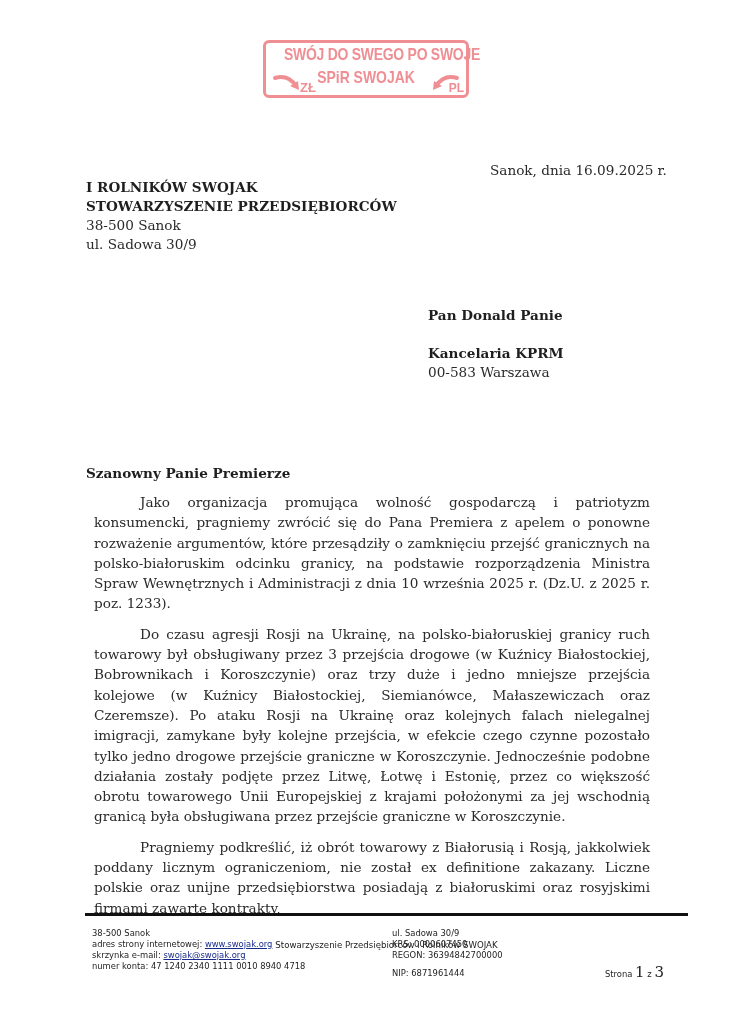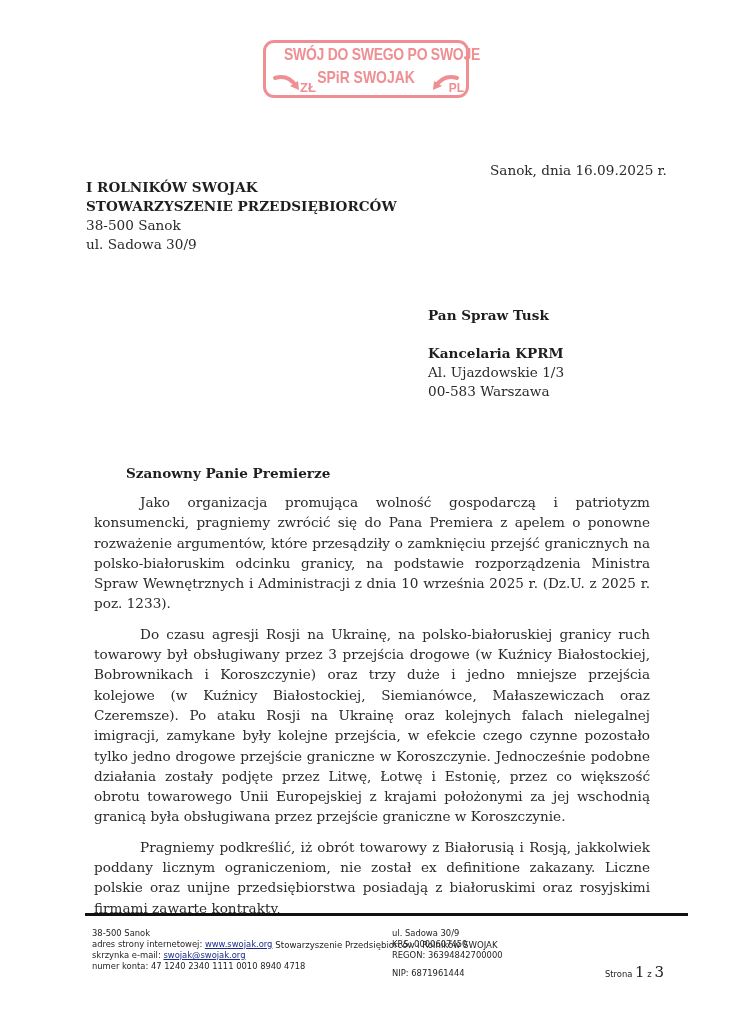--- a/index.html
+++ b/index.html
@@ -1,37 +1,37 @@
 <!DOCTYPE html>
 <html><head>
 <meta charset="utf-8">
 <style>
   html, body { margin: 0; padding: 0; background: #ffffff; }
   body { width: 735px; height: 1024px; position: relative; overflow: hidden; font-family: "DejaVu Serif", serif; color: #222; }
   .abs { position: absolute; }
 
   
-  .logo { left: 263px; top: 40px; width: 206px; height: 58px; border: 3px solid #ef8e93; border-radius: 11px; box-sizing: border-box; }
+  .logo { left: 263px; top: 40px; width: 206px; height: 58px; border: 3px solid #ef8e93; border-radius: 6px; box-sizing: border-box; }
   .logo-line1 { position: absolute; left: 0; right: 0; top: 2px; text-align: center; color: #ef8e93; font-family: "Liberation Sans", sans-serif; font-weight: bold; font-size: 17px; letter-spacing: -0.3px; transform: scaleX(0.82); transform-origin: center; white-space: nowrap; }
   .logo-line2 { position: absolute; left: 0; right: 0; top: 25px; text-align: center; color: #ef8e93; font-family: "Liberation Sans", sans-serif; font-weight: bold; font-size: 17px; transform: scaleX(0.82); transform-origin: center; white-space: nowrap; }
   .logo-zl { position: absolute; left: 2px; bottom: 0px; color: #ef8e93; font-family: "Liberation Sans", sans-serif; font-weight: bold; font-size: 13px; margin-left: 32px; }
   .logo-pl { position: absolute; right: 2px; bottom: 0px; color: #ef8e93; font-family: "Liberation Sans", sans-serif; font-weight: bold; font-size: 12px; }
   .logo-arrow-l { position: absolute; left: 6px; top: 27px; width: 30px; height: 24px; }
   .logo-arrow-r { position: absolute; right: 6px; top: 27px; width: 30px; height: 24px; }
 
   
   .txt { font-size: 13.6px; line-height: 19px; color: #2a2a2a; }
   .bold { font-weight: bold; color: #1e1e1e; }
 
   .date { left: 490px; top: 161px; }
   .sender { left: 86px; top: 178px; }
   .recipient { left: 428px; top: 306px; }
   .recipient .gap { height: 19px; }
 
-  .salutation { left: 86px; top: 464px; margin-left: 40px; }
+  .salutation { left: 86px; top: 464px; }
 
   .body { left: 86px; top: 492px; width: 564px; }
   .body p { margin: 0 0 10px 8px; text-align: justify; text-indent: 46px; font-size: 13.6px; line-height: 20.3px; color: #2a2a2a; hyphens: none; }
 
   
   .footer-line { left: 85px; top: 913px; width: 603px; height: 3px; background: #111; }
   .footer { font-family: "DejaVu Sans", sans-serif; font-size: 8.4px; line-height: 11px; color: #222; }
   .footer-title { left: 85px; top: 917px; width: 603px; text-align: center; font-size: 8.6px; margin-top: 23px; }
   .footer-left { left: 92px; top: 928px; }
   .footer-mid { left: 392px; top: 928px; }
@@ -61,24 +61,23 @@
 <div class="abs txt date">Sanok, dnia 16.09.2025 r.</div>
 
 <div class="abs txt sender">
   <div class="bold">I ROLNIKÓW SWOJAK</div>
   <div class="bold">STOWARZYSZENIE PRZEDSIĘBIORCÓW</div>
   <div>38-500 Sanok</div>
   <div>ul. Sadowa 30/9</div>
 </div>
 
 <div class="abs txt recipient">
-  <div class="bold">Pan Spraw Tusk</div>
+  <div class="bold">Pan Donald Panie</div>
   <div class="gap"></div>
   <div class="bold">Kancelaria KPRM</div>
-  <div>Al. Ujazdowskie 1/3</div>
   <div>00-583 Warszawa</div>
 </div>
 
 <div class="abs txt bold salutation">Szanowny Panie Premierze</div>
 
 <div class="abs body">
   <p>Jako organizacja promująca wolność gospodarczą i patriotyzm konsumencki, pragniemy zwrócić się do Pana Premiera z apelem o ponowne rozważenie argumentów, które przesądziły o zamknięciu przejść granicznych na polsko-białoruskim odcinku granicy, na podstawie rozporządzenia Ministra Spraw Wewnętrznych i Administracji z dnia 10 września 2025 r. (Dz.U. z 2025 r. poz. 1233).</p>
   <p>Do czasu agresji Rosji na Ukrainę, na polsko-białoruskiej granicy ruch towarowy był obsługiwany przez 3 przejścia drogowe (w Kuźnicy Białostockiej, Bobrownikach i Koroszczynie) oraz trzy duże i jedno mniejsze przejścia kolejowe (w Kuźnicy Białostockiej, Siemianówce, Małaszewiczach oraz Czeremsze). Po ataku Rosji na Ukrainę oraz kolejnych falach nielegalnej imigracji, zamykane były kolejne przejścia, w efekcie czego czynne pozostało tylko jedno drogowe przejście graniczne w Koroszczynie. Jednocześnie podobne działania zostały podjęte przez Litwę, Łotwę i Estonię, przez co większość obrotu towarowego Unii Europejskiej z krajami położonymi za jej wschodnią granicą była obsługiwana przez przejście graniczne w Koroszczynie.</p>
   <p>Pragniemy podkreślić, iż obrót towarowy z Białorusią i Rosją, jakkolwiek poddany licznym ograniczeniom, nie został ex definitione zakazany. Liczne polskie oraz unijne przedsiębiorstwa posiadają z białoruskimi oraz rosyjskimi firmami zawarte kontrakty,</p>
 </div>

